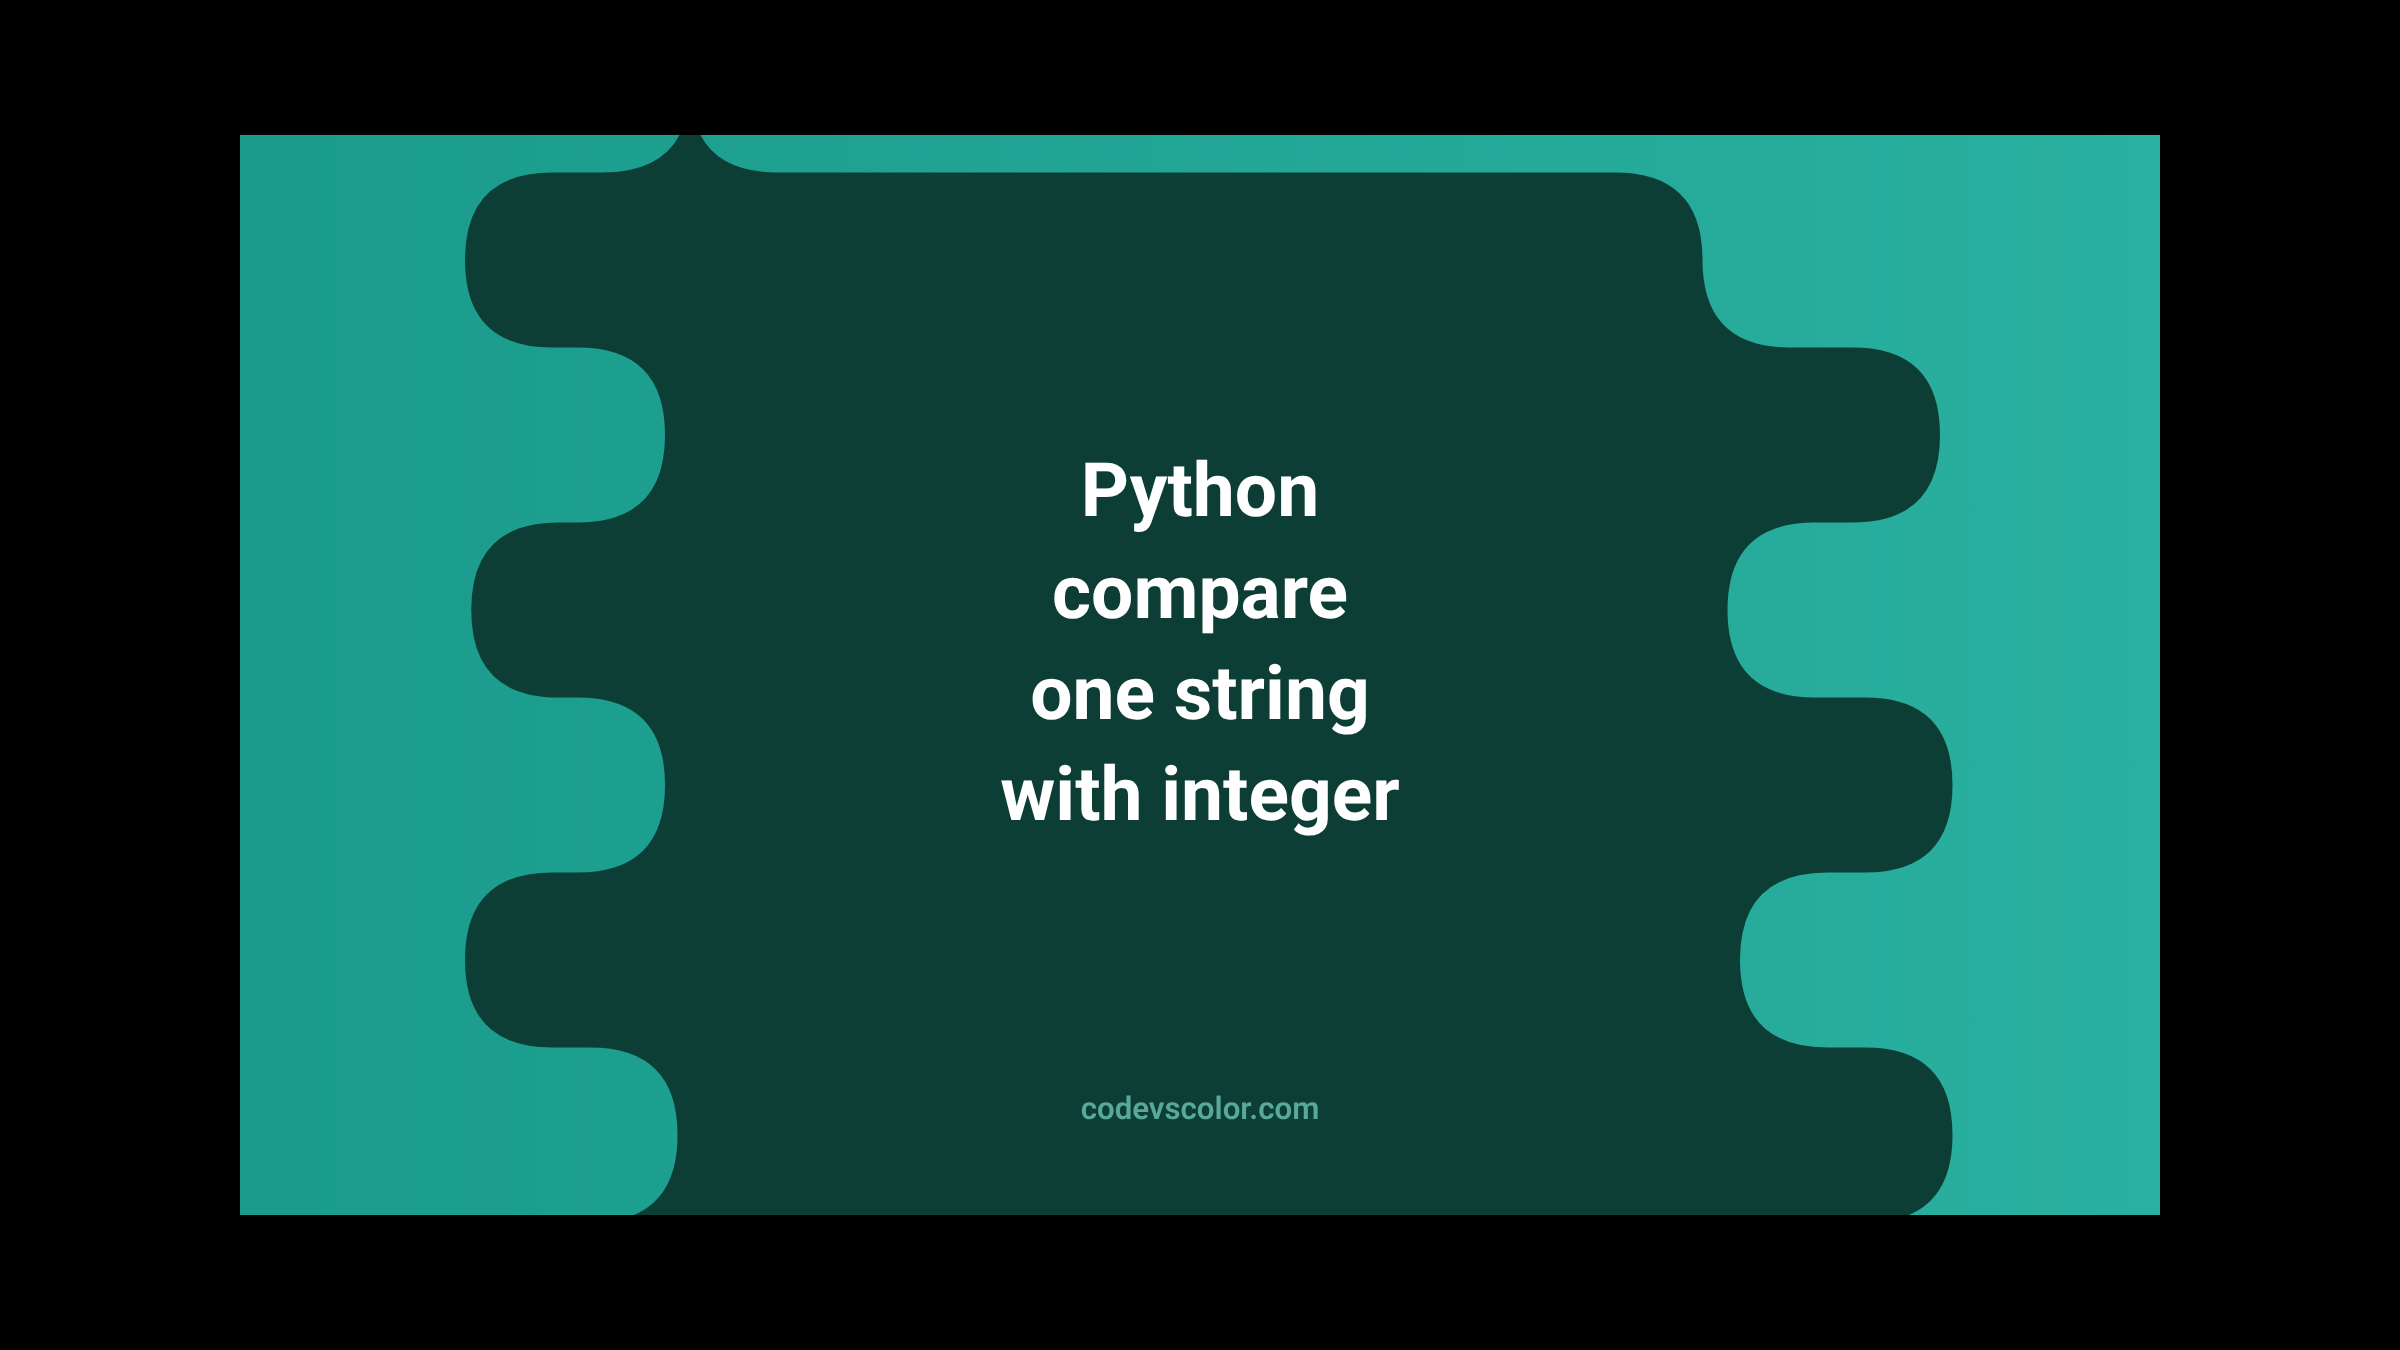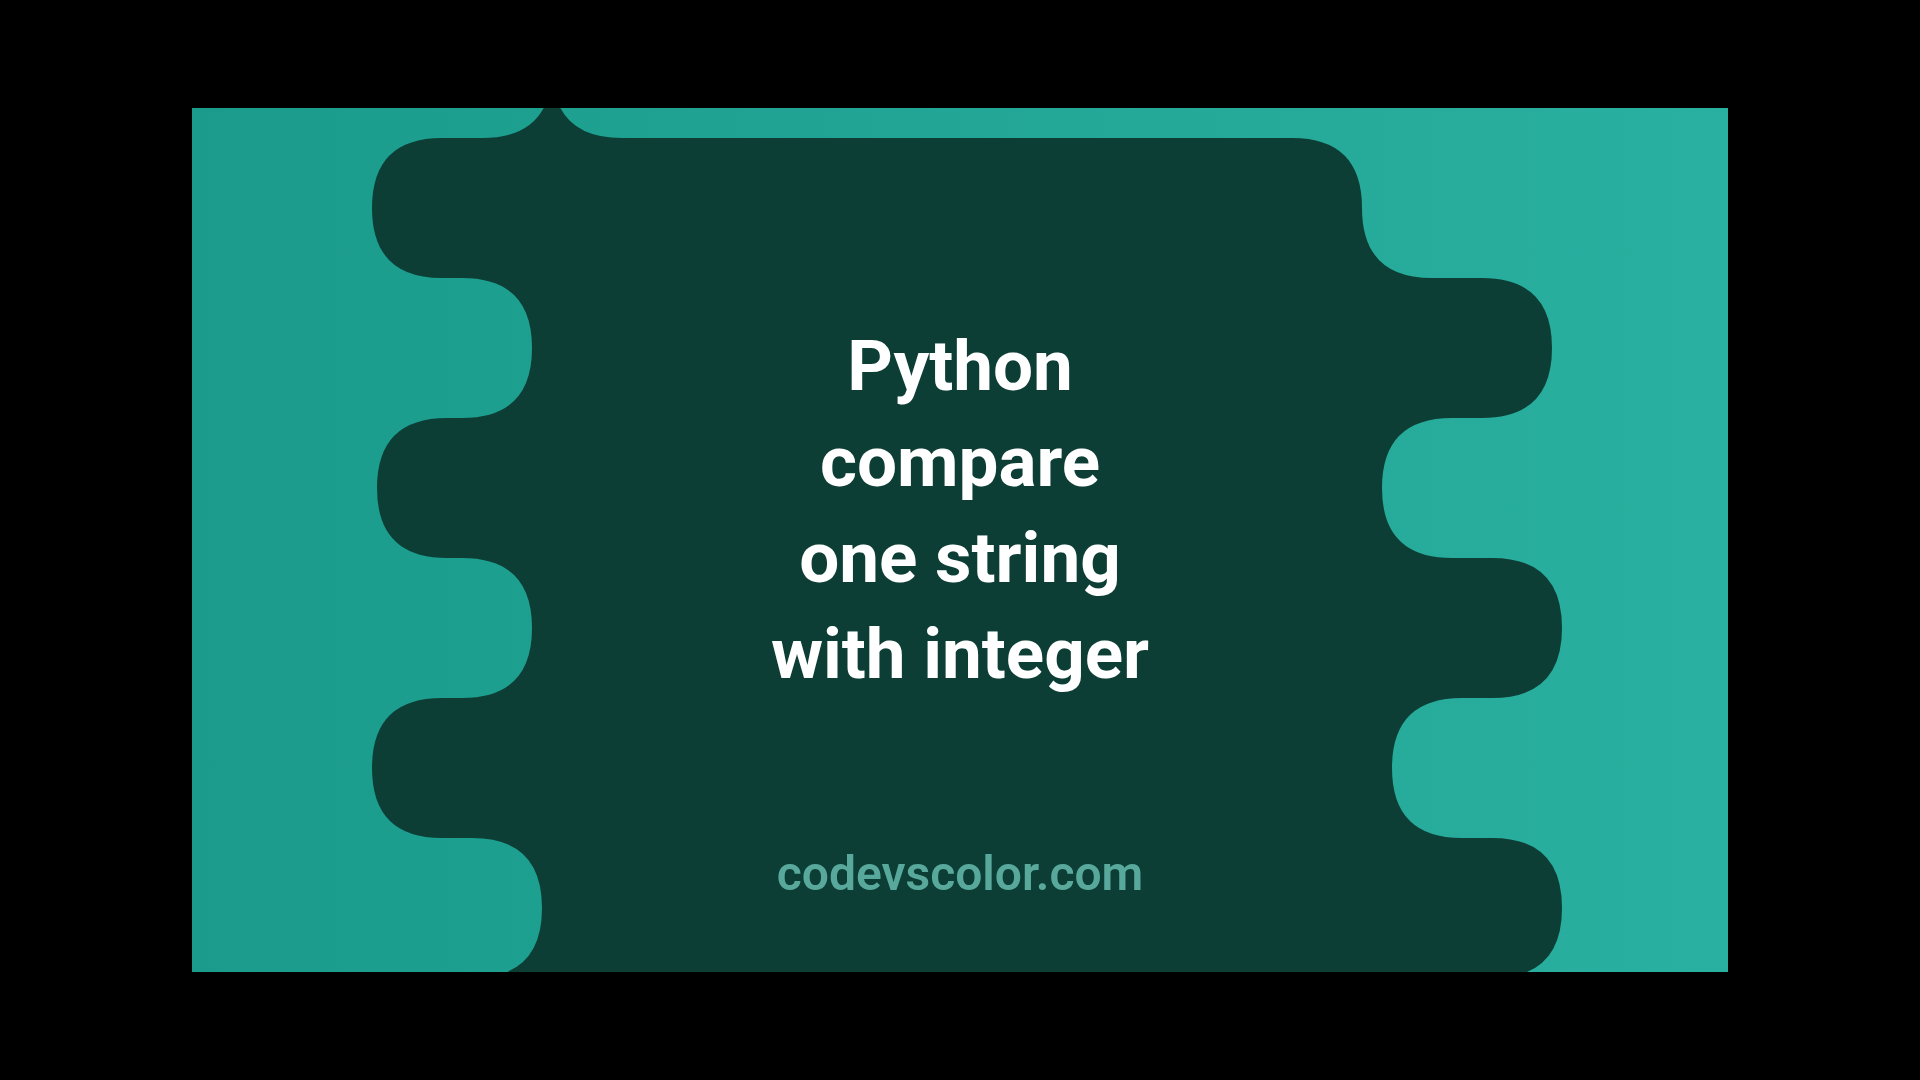--- a/index.html
+++ b/index.html
@@ -15,35 +15,35 @@
   }
 
   .title {
     position: absolute;
     top: 50%;
     left: 50%;
     transform: translate(-50%, -58%);
     color: #ffffff;
     font-family: -apple-system, BlinkMacSystemFont, "Segoe UI", Roboto, "Helvetica Neue", Arial, sans-serif;
     font-weight: 700;
-    font-size: 71px;
+    font-size: 60px;
     line-height: 1.35;
     text-align: center;
     white-space: pre-line;
   }
 
   .credit {
     position: absolute;
     left: 50%;
     bottom: 70px;
     transform: translateX(-50%);
     color: #58a89c;
     font-family: -apple-system, BlinkMacSystemFont, "Segoe UI", Roboto, "Helvetica Neue", Arial, sans-serif;
     font-weight: 600;
-    font-size: 48px;
+    font-size: 25px;
     text-align: center;
   }
 </style>
 </head>
 <body>
 
 <div class="card">
 
   <svg viewBox="0 0 1536 864" width="1536" height="864" style="position:absolute;inset:0;">
     <path fill="#0d3e35" d="

